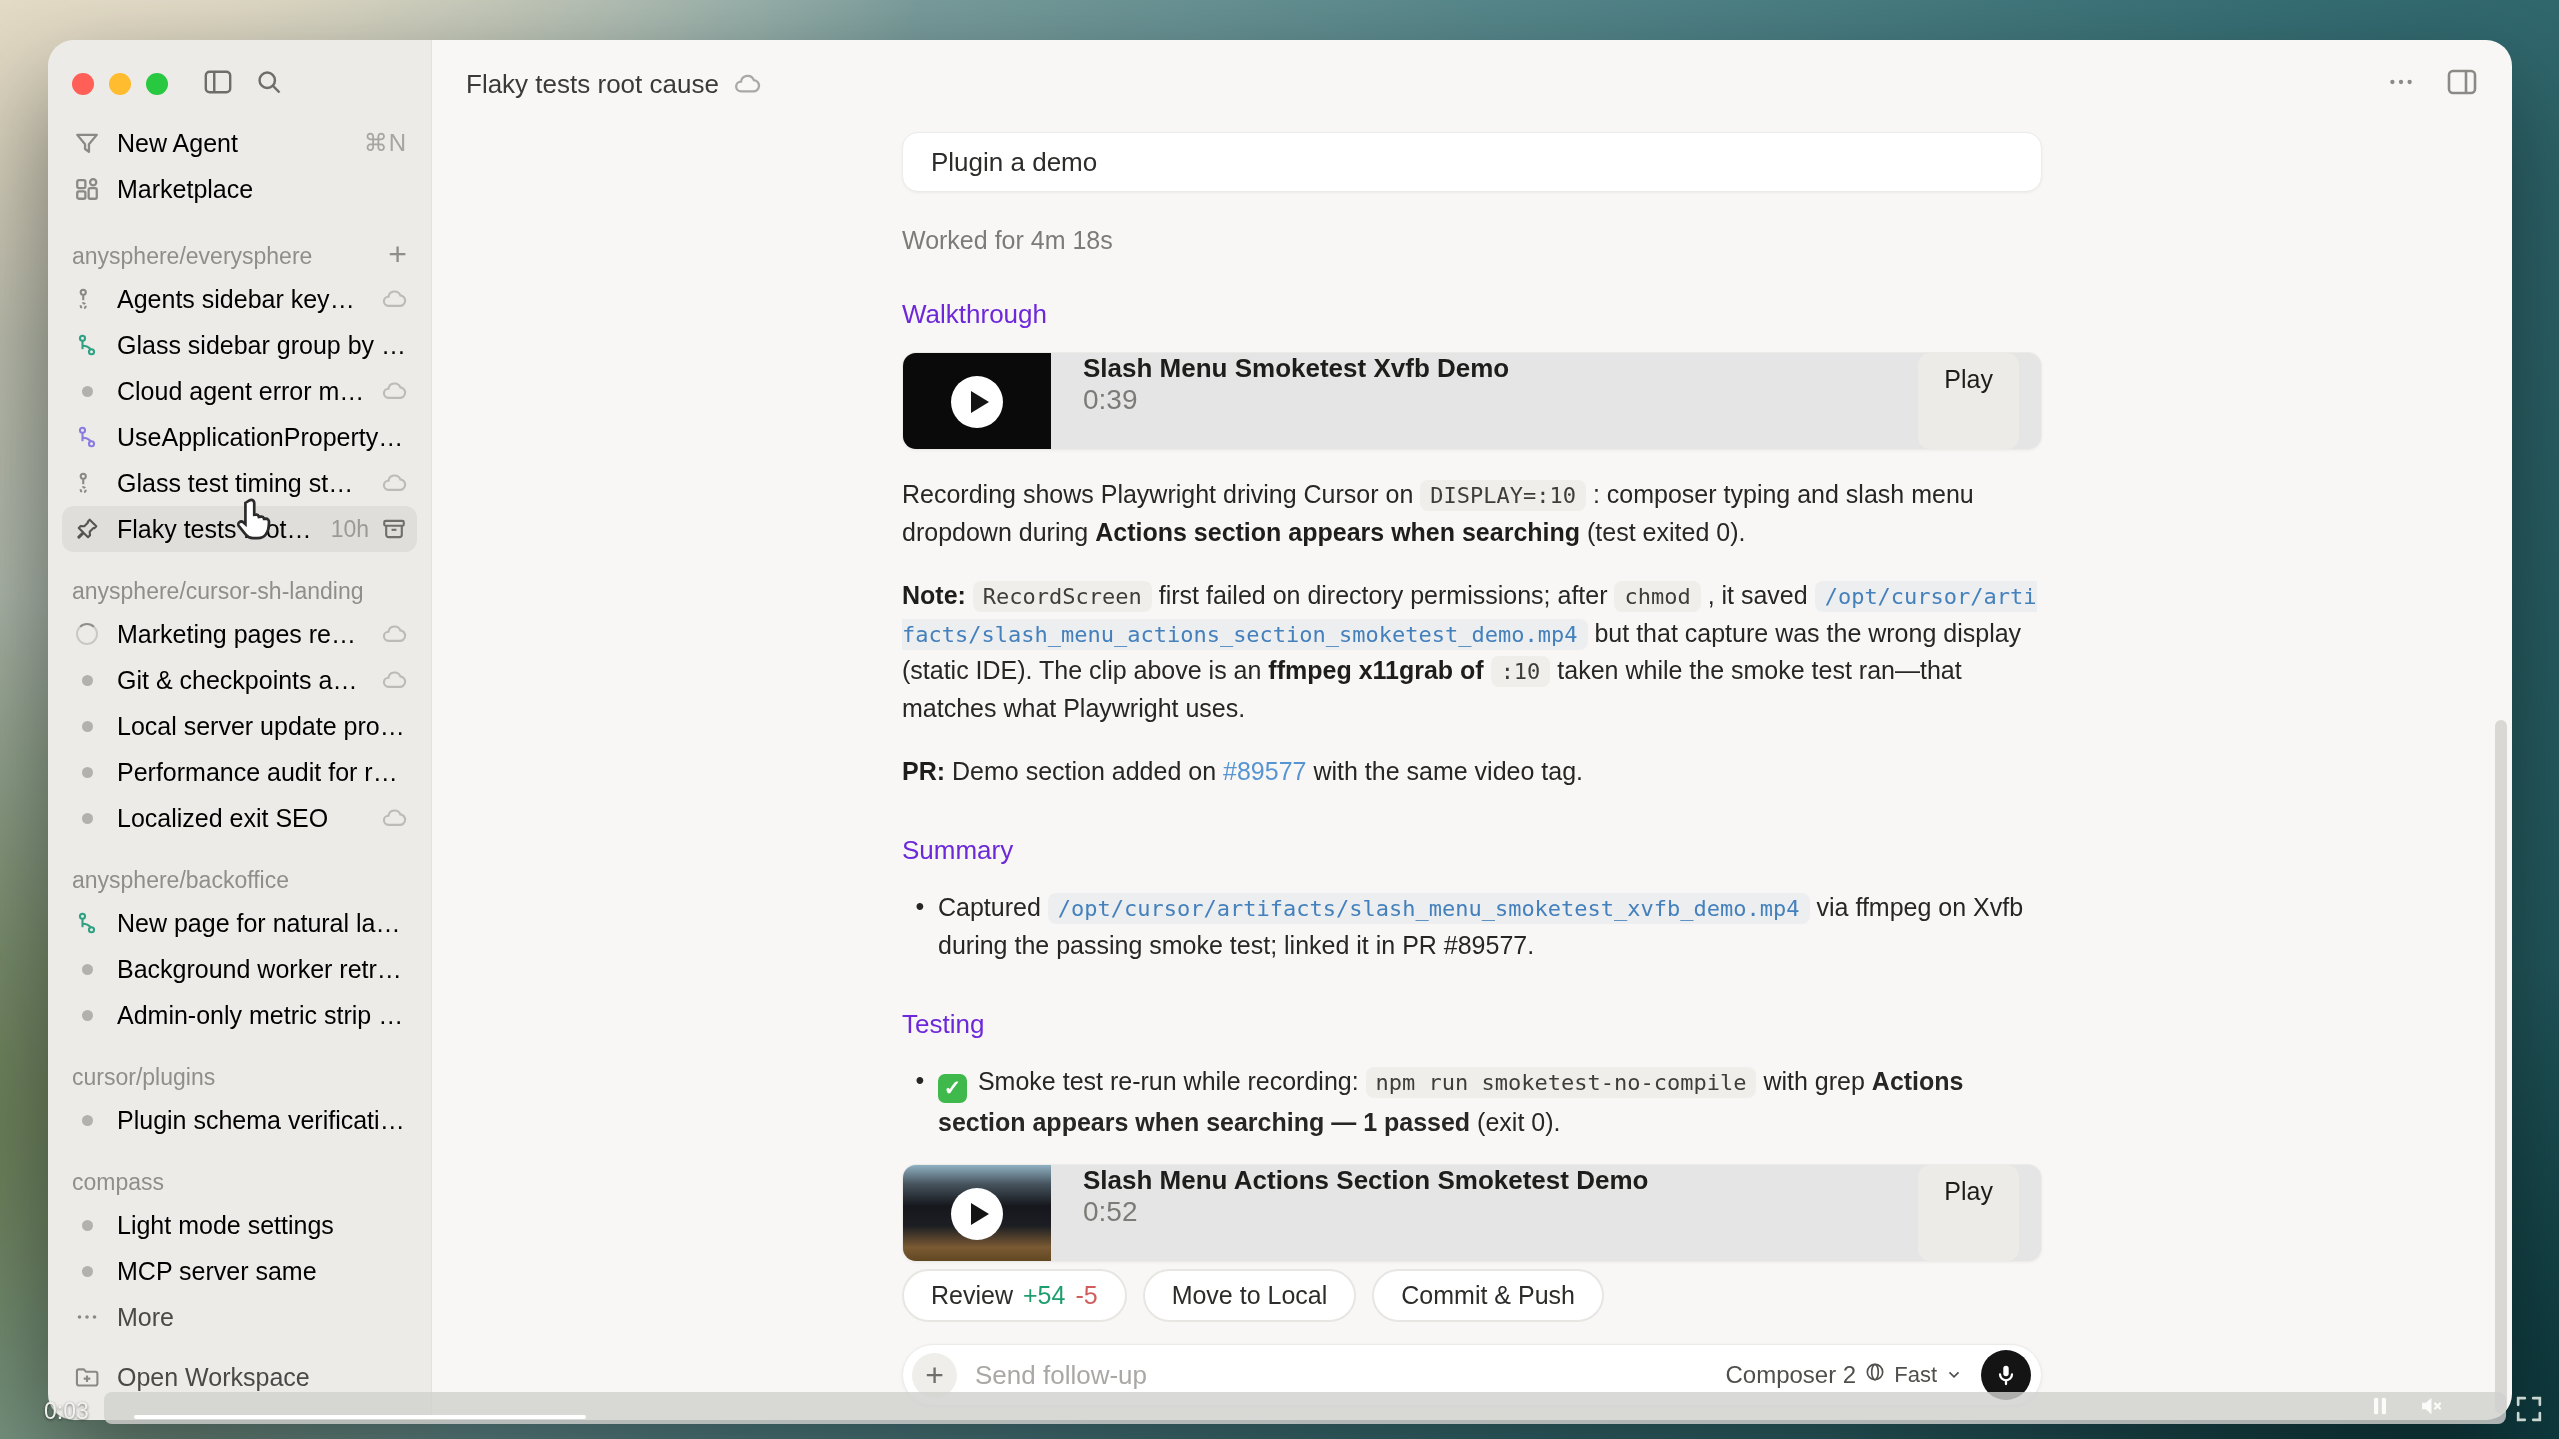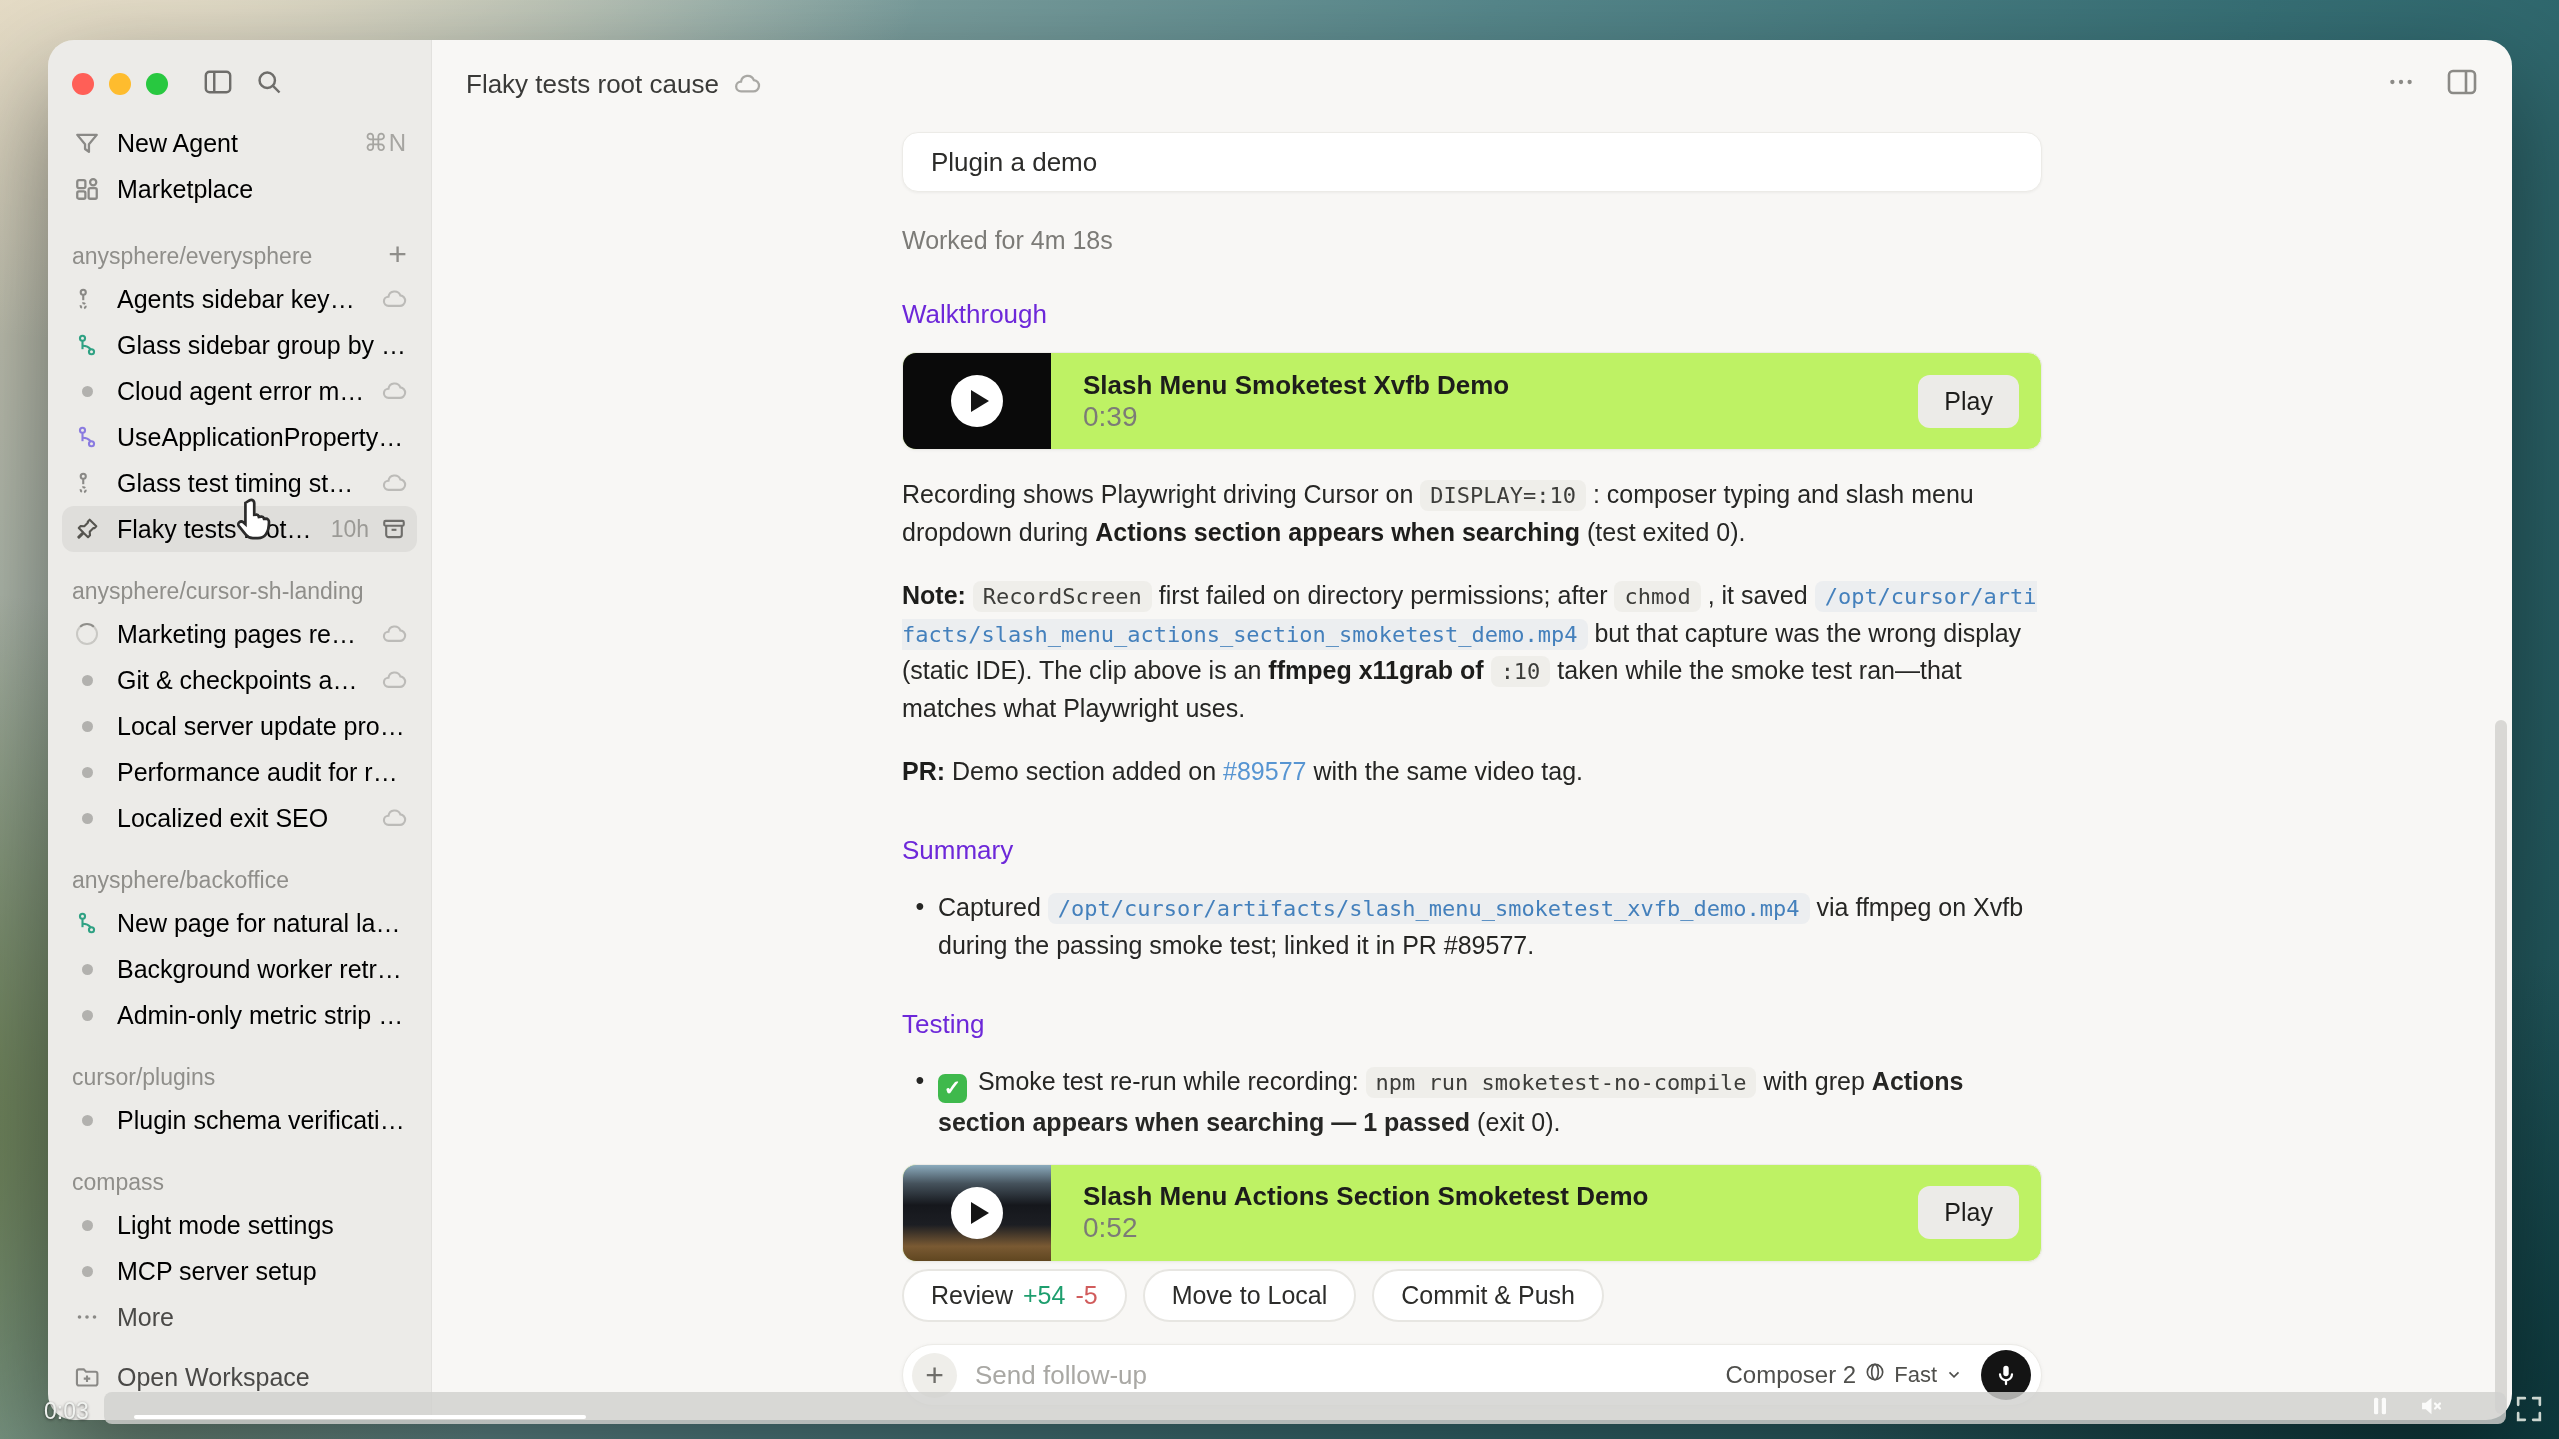--- a/index.html
+++ b/index.html
@@ -57,22 +57,22 @@
   .mheader { height:88px; display:flex; align-items:center; padding:0 34px; flex-shrink:0; }
   .mtitle { font-size:26px; color:#3a3a38; }
   .mcloud { margin-left:14px; color:#a9a8a4; display:flex; }
   .hicons { margin-left:auto; display:flex; align-items:center; gap:30px; color:#8b8a86; }
   .content { width:1140px; margin:0 auto; flex:1; display:flex; flex-direction:column; min-height:0; }
   .prompt-card { background:#fff; border:1px solid #ECEBE7; border-radius:16px; height:60px;
     display:flex; align-items:center; padding:0 28px; font-size:26px; color:#2c2c2a;
     box-shadow:0 1px 3px rgba(0,0,0,.05); margin-top:4px; flex-shrink:0; }
   .status { margin-top:34px; color:#7c7b77; font-size:25px; }
   .h2 { margin-top:44px; font-weight:normal; font-size:26px; color:#6d28d9; }
-  .vcard { margin-top:22px; background:#bef264; border:1px solid #ECEBE7; border-radius:14px;
-    height:98px; display:flex; align-items:center; overflow:hidden; box-shadow:0 1px 3px rgba(0,0,0,.04); flex-shrink:0; }
+  .vcard { margin-top:22px; background:#e5e5e5; border:1px solid #ECEBE7; border-radius:14px;
+    height:98px; display:flex; overflow:hidden; box-shadow:0 1px 3px rgba(0,0,0,.04); flex-shrink:0; }
   .vthumb { width:148px; height:98px; background:#0a0a0a; display:flex; align-items:center; justify-content:center; flex-shrink:0; }
   .vthumb.ide { background:linear-gradient(180deg,#8fb0c2 0%,#45525c 20%,#15171c 42%,#1c1e23 62%,#7a5a33 84%,#5e451f 100%); }
   .playcirc { width:52px; height:52px; background:#fff; border-radius:50%; display:flex; align-items:center; justify-content:center; }
   .ptri { width:0; height:0; border-left:18px solid #141414; border-top:11px solid transparent; border-bottom:11px solid transparent; margin-left:5px; }
   .vmeta { margin-left:32px; }
   .vtitle { font-weight:bold; font-size:26px; color:#1d1d1b; }
   .vdur { color:#7c7b77; font-size:28px; }
   .playbtn { margin-left:auto; margin-right:22px; background:#ECEBE8; border-radius:12px;
     padding:12px 26px; font-size:25px; color:#1d1d1b; }
   .para { margin-top:26px; font-size:25px; line-height:1.5; color:#262624; }
@@ -334,21 +334,21 @@
     <div class="srow">
       <span class="sic">
           <span class="sdot"></span>
         </span>
       <span class="slabel">Light mode settings</span>
     </div>
     <div class="srow">
       <span class="sic">
           <span class="sdot"></span>
         </span>
-      <span class="slabel">MCP server setup</span>
+      <span class="slabel">MCP server same</span>
     </div>
     <div class="srow more-row">
       <span class="sic">
           <svg width="24" height="24" viewBox="0 0 16 16" fill="currentColor">
             <circle cx="3" cy="8" r="1.2"></circle>
             <circle cx="8" cy="8" r="1.2"></circle>
             <circle cx="13" cy="8" r="1.2"></circle>
           </svg>
         </span>
       <span class="slabel">More</span>

